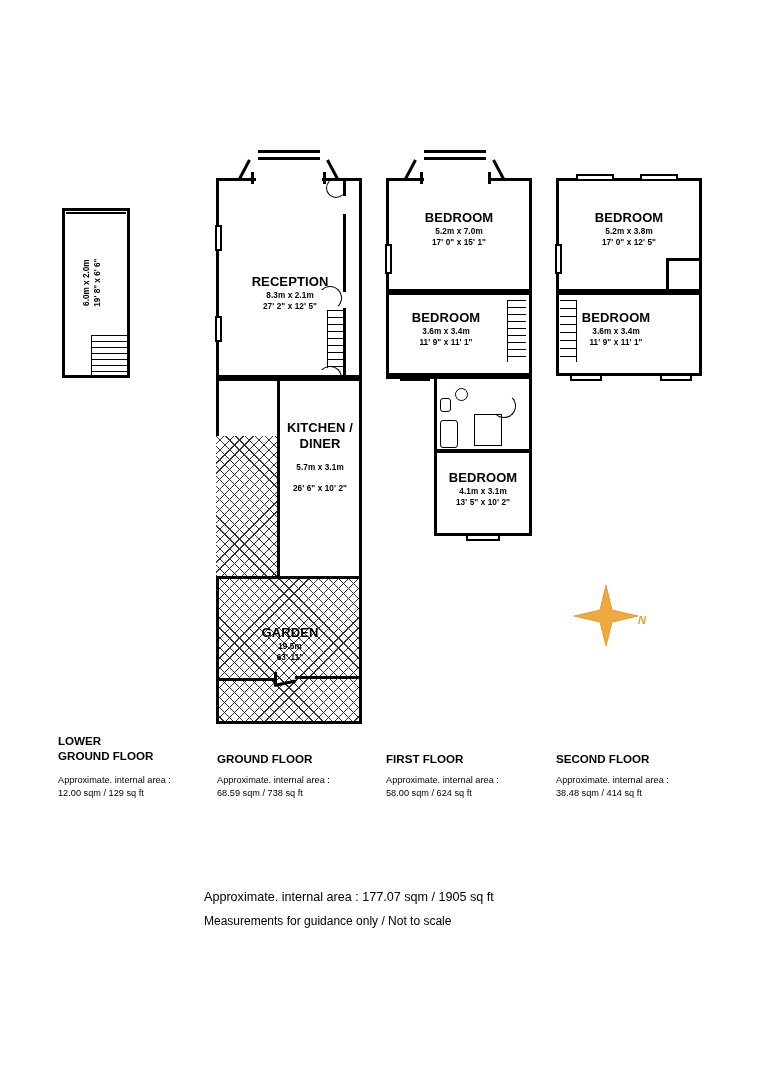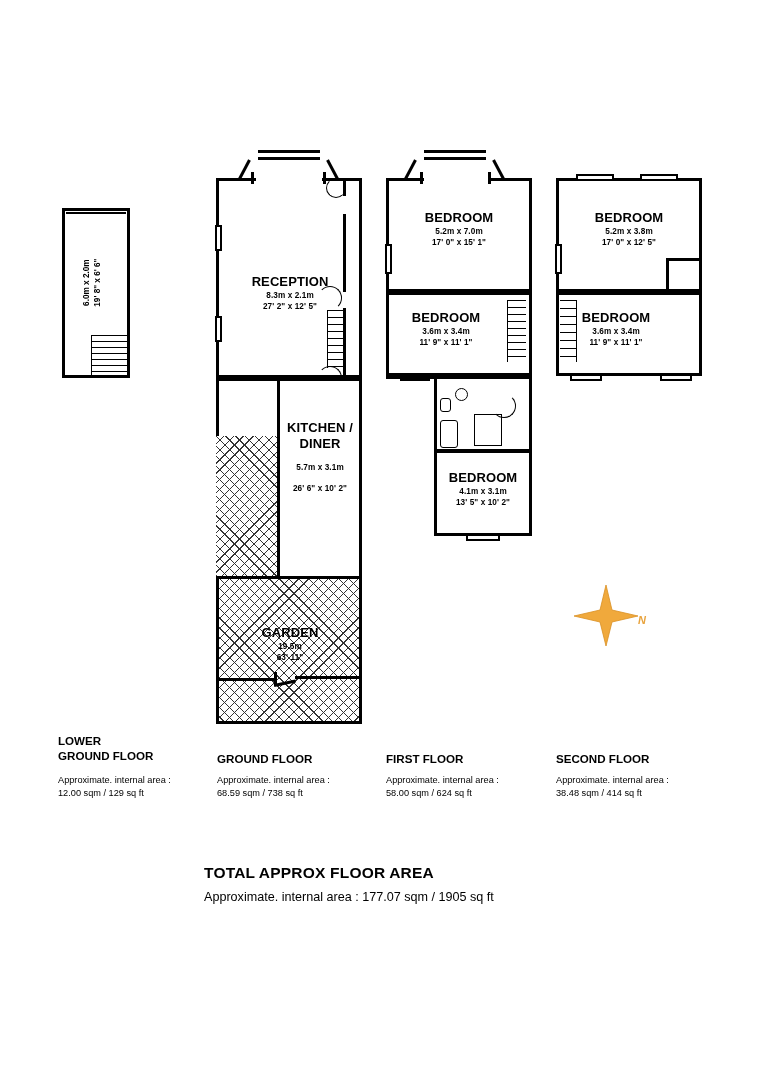--- a/index.html
+++ b/index.html
@@ -389,16 +389,16 @@
 68.59 sqm / 738 sq ft</div>
 
   <div class="foot-head" style="left:386px; top:751px; width:160px;">FIRST FLOOR</div>
   <div class="foot-body" style="left:386px; top:774px; width:165px;">Approximate. internal area :
 58.00 sqm / 624 sq ft</div>
 
   <div class="foot-head" style="left:556px; top:751px; width:170px;">SECOND FLOOR</div>
   <div class="foot-body" style="left:556px; top:774px; width:175px;">Approximate. internal area :
 38.48 sqm / 414 sq ft</div>
 
-  <div class="total-title" style="left:204px; top:864px;">TOTAL APPROX FLOOR AREA</div>
   <div class="total-line1" style="left:204px; top:890px;">Approximate. internal area : 177.07 sqm / 1905 sq ft</div>
+  <div class="total-line2" style="left:204px; top:914px;">Measurements for guidance only / Not to scale</div>
 
 </div>
 
 </body></html>

